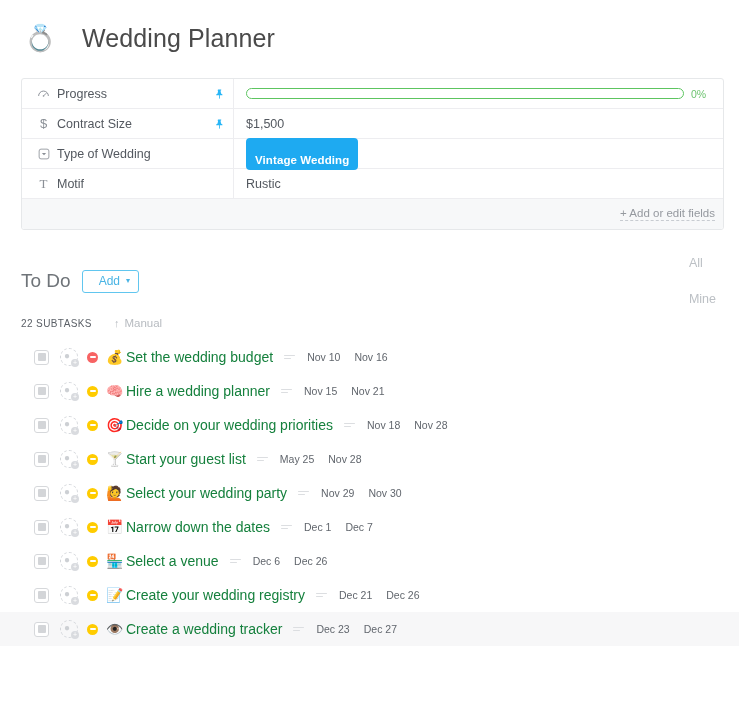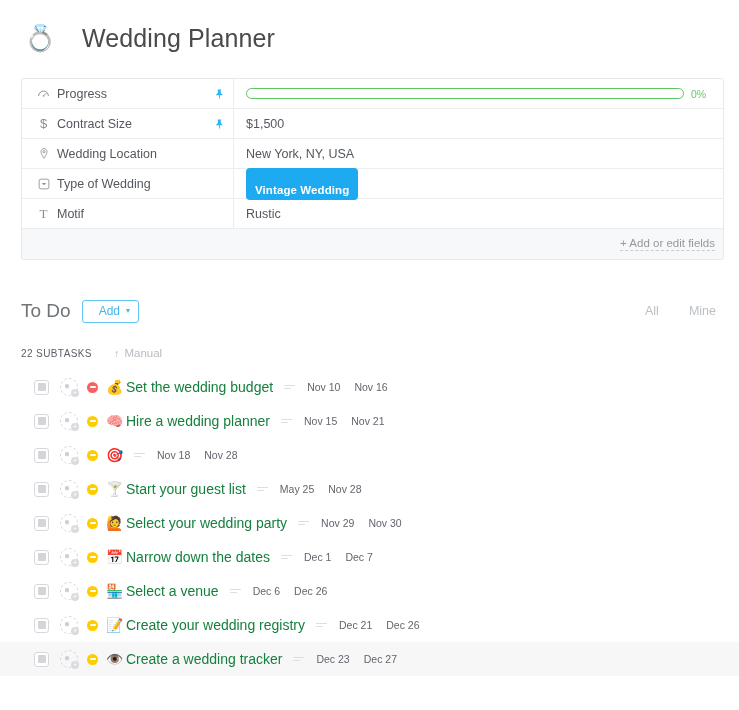--- a/index.html
+++ b/index.html
@@ -163,22 +163,23 @@
     display: inline-flex;
     align-items: center;
     gap: 6px;
     cursor: pointer;
     font-family: "Liberation Sans", sans-serif;
   }
   .caret { font-size: 8px; line-height: 1; }
   .todo-filters {
     margin-left: auto;
     display: flex;
-    gap: 30px;
+    gap: 22px;
     padding-right: 7px;
+    flex-direction: column;
   }
   .filter-item {
     font-size: 12.5px;
     color: #bcc0c5;
     cursor: pointer;
   }
 
   .subtasks-bar {
     display: flex;
     align-items: center;
@@ -364,34 +365,20 @@
             </svg>
           </span>
         </div>
         <div class="field-value-cell">
           <span>$1,500</span>
         </div>
       </div>
       <div class="field-row">
         <div class="field-label-cell">
           <span class="field-icon">
-            <svg width="12" height="13" viewBox="0 0 16 16">
-              <path d="M8 1.5c-2.3 0-4 1.8-4 4 0 3 4 9 4 9s4-6 4-9c0-2.2-1.7-4-4-4z" fill="none" stroke="currentColor" stroke-width="1.1"></path>
-              <circle cx="8" cy="5.6" r="1.5" fill="none" stroke="currentColor" stroke-width="1.1"></circle>
-            </svg>
-          </span>
-          <span class="field-label-text">Wedding Location</span>
-        </div>
-        <div class="field-value-cell">
-          <span>New York, NY, USA</span>
-        </div>
-      </div>
-      <div class="field-row">
-        <div class="field-label-cell">
-          <span class="field-icon">
             <svg width="12" height="12" viewBox="0 0 16 16">
               <rect x="1.5" y="1.5" width="13" height="13" rx="2.5" fill="none" stroke="currentColor" stroke-width="1.1"></rect>
               <path d="M5.2 6.5L8 9.5l2.8-3z" fill="currentColor"></path>
             </svg>
           </span>
           <span class="field-label-text">Type of Wedding</span>
         </div>
         <div class="field-value-cell">
           <span class="tag-pill" style="background:#1eaaf1">Vintage Wedding</span>
         </div>
@@ -482,20 +469,21 @@
       </span>
       <span class="avatar-add">
         <span class="ring"></span>
         <span class="person">●</span>
         <span class="plus">+</span>
       </span>
       <span class="priority-flag" style="background:#ffcc00">
         <span class="bar"></span>
       </span>
       <span class="task-emoji">🎯</span>
+      <span class="task-name">Decide on your wedding priorities</span>
       <span class="desc-icon">
         <i></i>
         <i></i>
       </span>
       <span class="date-chip date-start">Nov 18</span>
       <span class="date-chip date-due">Nov 28</span>
     </div>
     <div class="task-row">
       <span class="checkbox">
         <span class="inner"></span>

